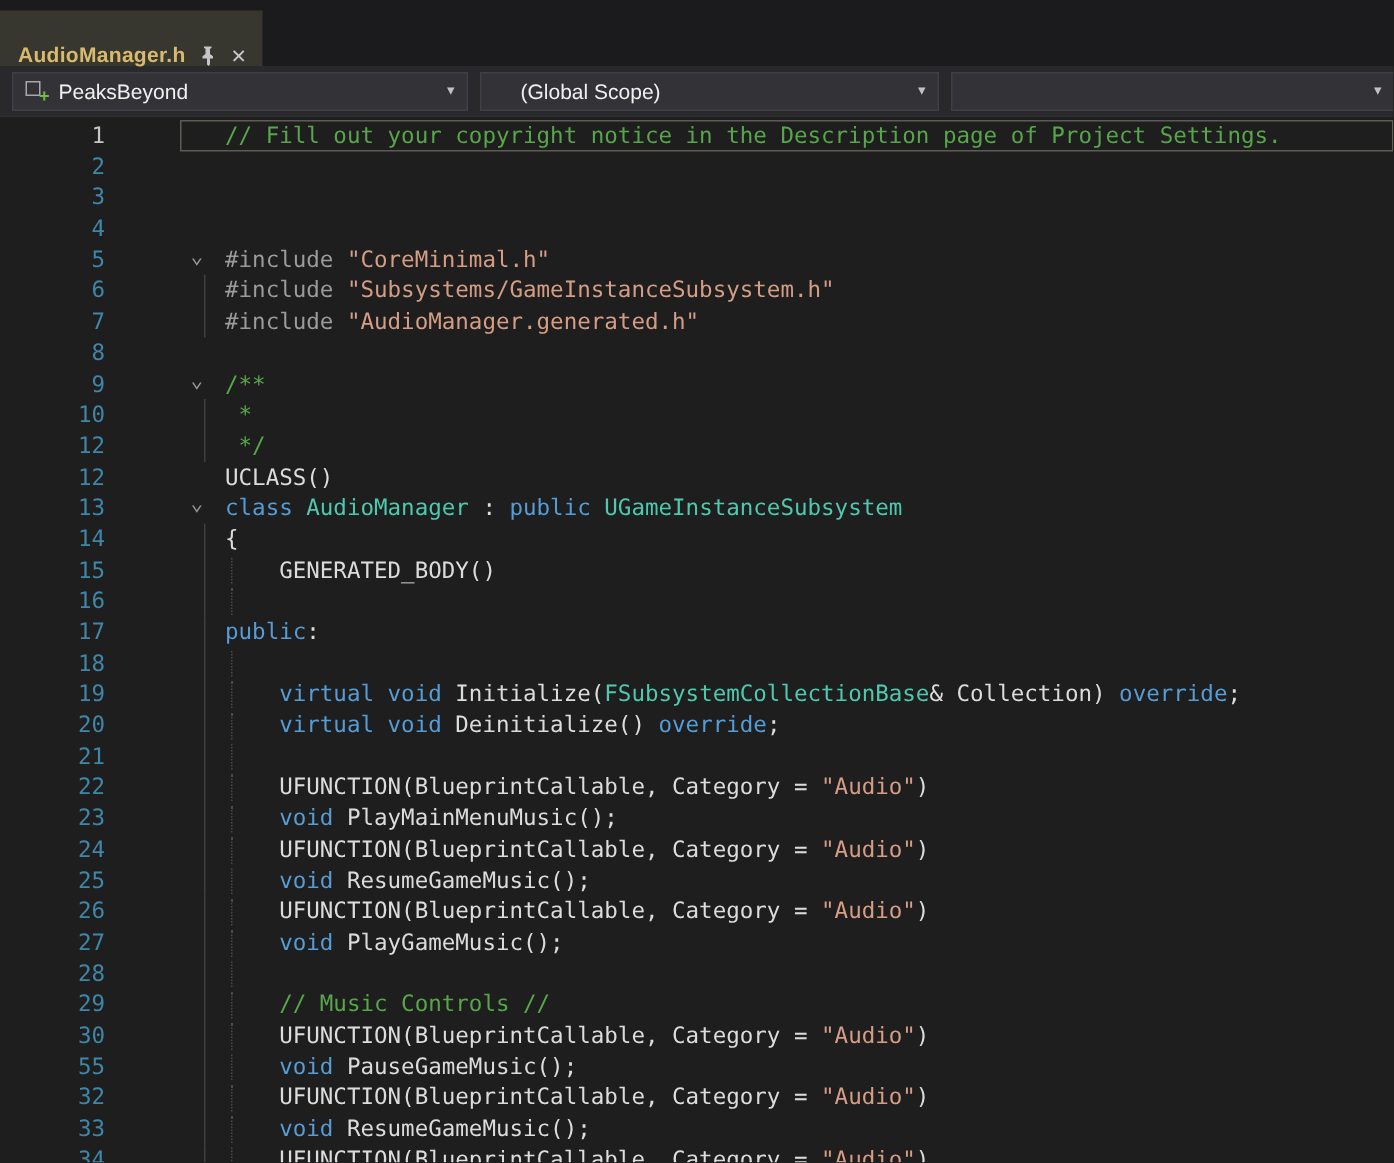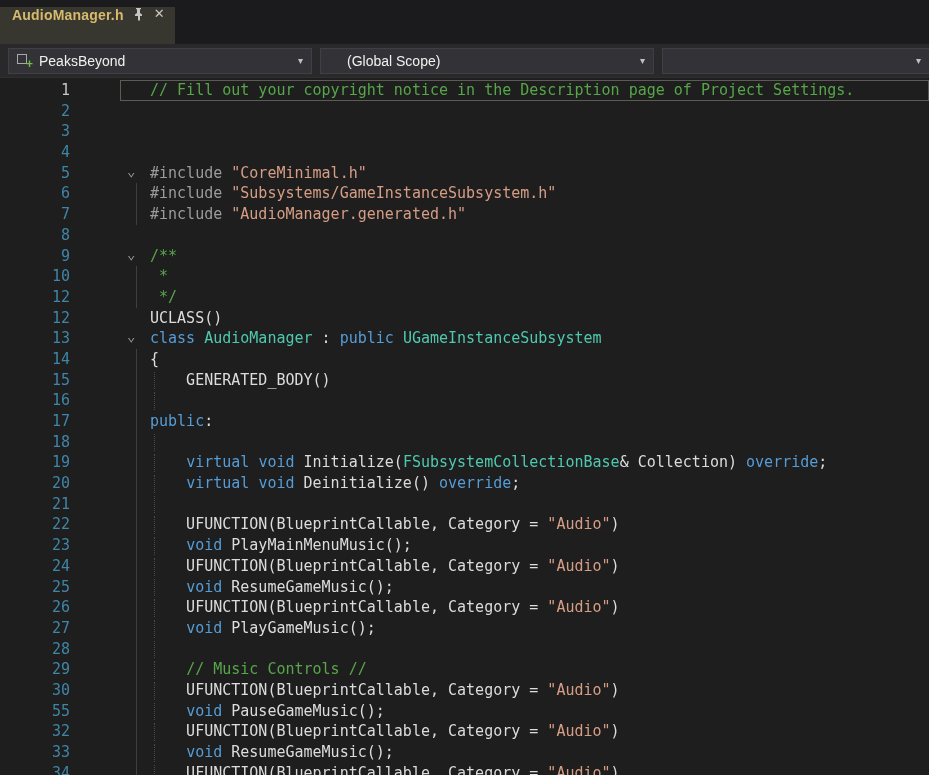--- a/index.html
+++ b/index.html
@@ -7,34 +7,34 @@
     --kw:#569CD6; --ty:#4EC9B0; --st:#D69D85; --cm:#57A64A; --pp:#9B9B9B; --pl:#DCDCDC;
     --lnum:#3F86A8; --lnum-active:#C6C6C6; --caret-border:#5C5C54;
   }
   *{box-sizing:border-box}
   html,body{margin:0;padding:0}
   body{width:929px;height:775px;overflow:hidden;background:var(--editor-bg);
        font-family:"Liberation Sans",sans-serif;}
 
   
   .tabstrip{height:44px;background:#1B1B1D;display:flex;align-items:flex-end}
-  .tab{height:37px;background:var(--tab-bg);display:flex;align-items:flex-start;
+  .tab{height:37px;background:var(--tab-bg);display:flex;align-items:flex-end;
        padding:0 10px 0 12px;gap:9px;cursor:default}
   .tab-title{color:var(--tab-text);font-size:14px;font-weight:bold;letter-spacing:.2px}
   .tab-icon{color:#C8C8C8;font-size:13px;line-height:1;display:flex;align-items:center}
   .tab-icon svg{display:block}
 
   
   .navbar{height:34px;background:#29292B;display:flex;align-items:center;
           padding-left:8px;gap:8px;border-bottom:1px solid #2F2F31}
   .combo{height:26px;background:#333337;border:1px solid #3F3F46;display:flex;
          align-items:center;padding:0 8px;color:#F0F0F0;font-size:14px;gap:7px}
   .combo .arrow{margin-left:auto;color:#C0C0C0;font-size:10px;line-height:1}
   .combo-project{width:304px}
-  .combo-scope{width:334px;padding-left:26px}
+  .combo-scope{width:306px;padding-left:26px}
   .combo-right{flex:1;border-right:none}
   .proj-icon{width:15px;height:15px;position:relative;flex:none}
   .proj-icon .sq{position:absolute;left:0;top:1px;width:10px;height:10px;border:1px solid #A8A8A8}
   .proj-icon .plus{position:absolute;right:-1px;bottom:-2px;color:#6DBE45;font-size:12px;font-weight:bold;line-height:1}
 
   
   .editor{position:relative;height:697px;overflow:hidden;padding-top:2px;
           font-family:"DejaVu Sans Mono","Liberation Mono",monospace;font-size:15px;cursor:text}
   .line{display:flex;height:20.7px;line-height:20.7px;position:relative}
   .ln{width:70px;flex:none;text-align:right;color:var(--lnum);font-size:15px;

